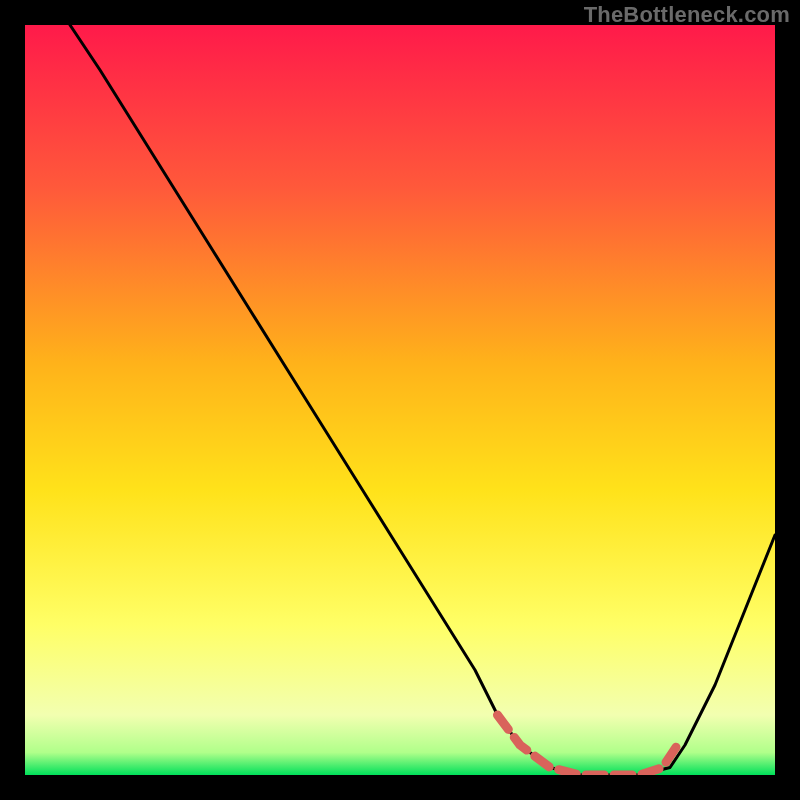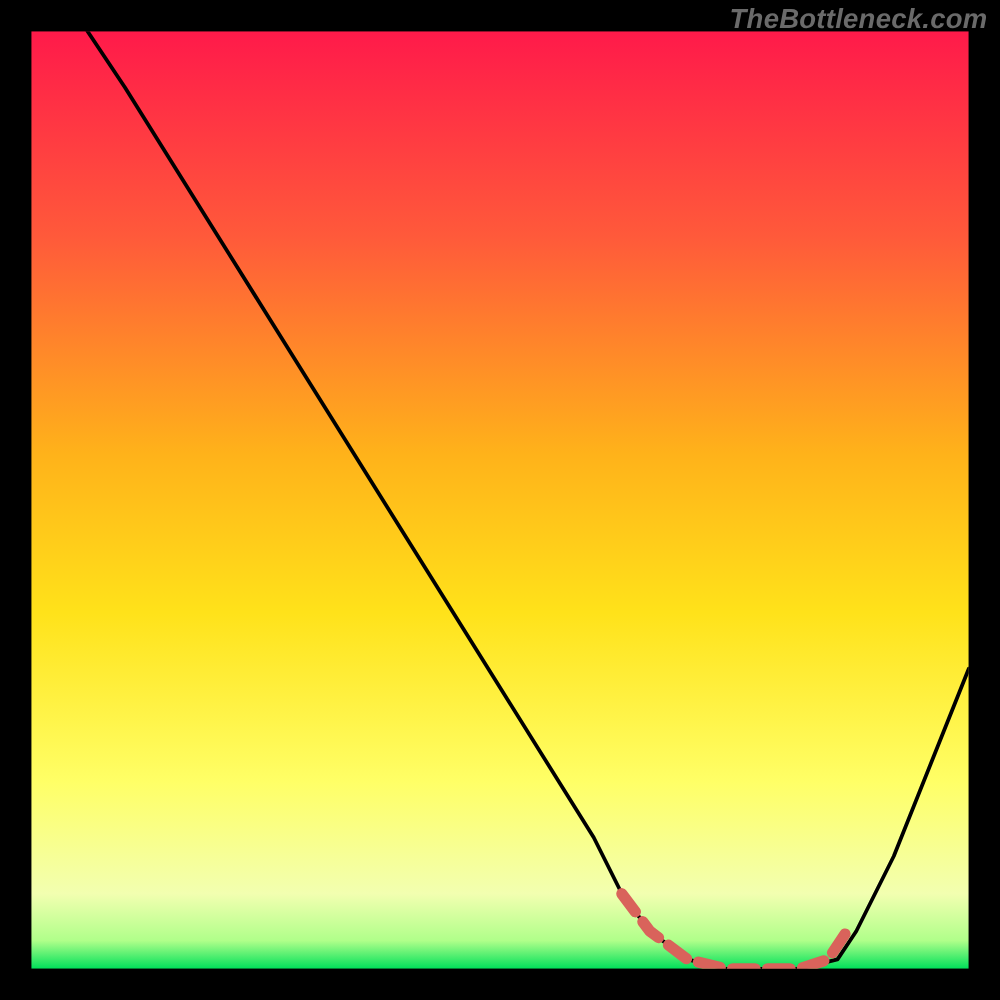--- a/index.html
+++ b/index.html
@@ -9,21 +9,20 @@
     height: 800px;
     background: #000;
     overflow: hidden;
     font-family: Arial, Helvetica, sans-serif;
   }
   .frame {
     position: relative;
     width: 800px;
     height: 800px;
     background: #000;
-    font-style: italic;
   }
   .watermark {
     position: absolute;
     top: 2px;
     right: 10px;
     color: #6a6a6a;
     font-size: 22px;
     font-weight: 600;
     letter-spacing: 0.2px;
     z-index: 20;

